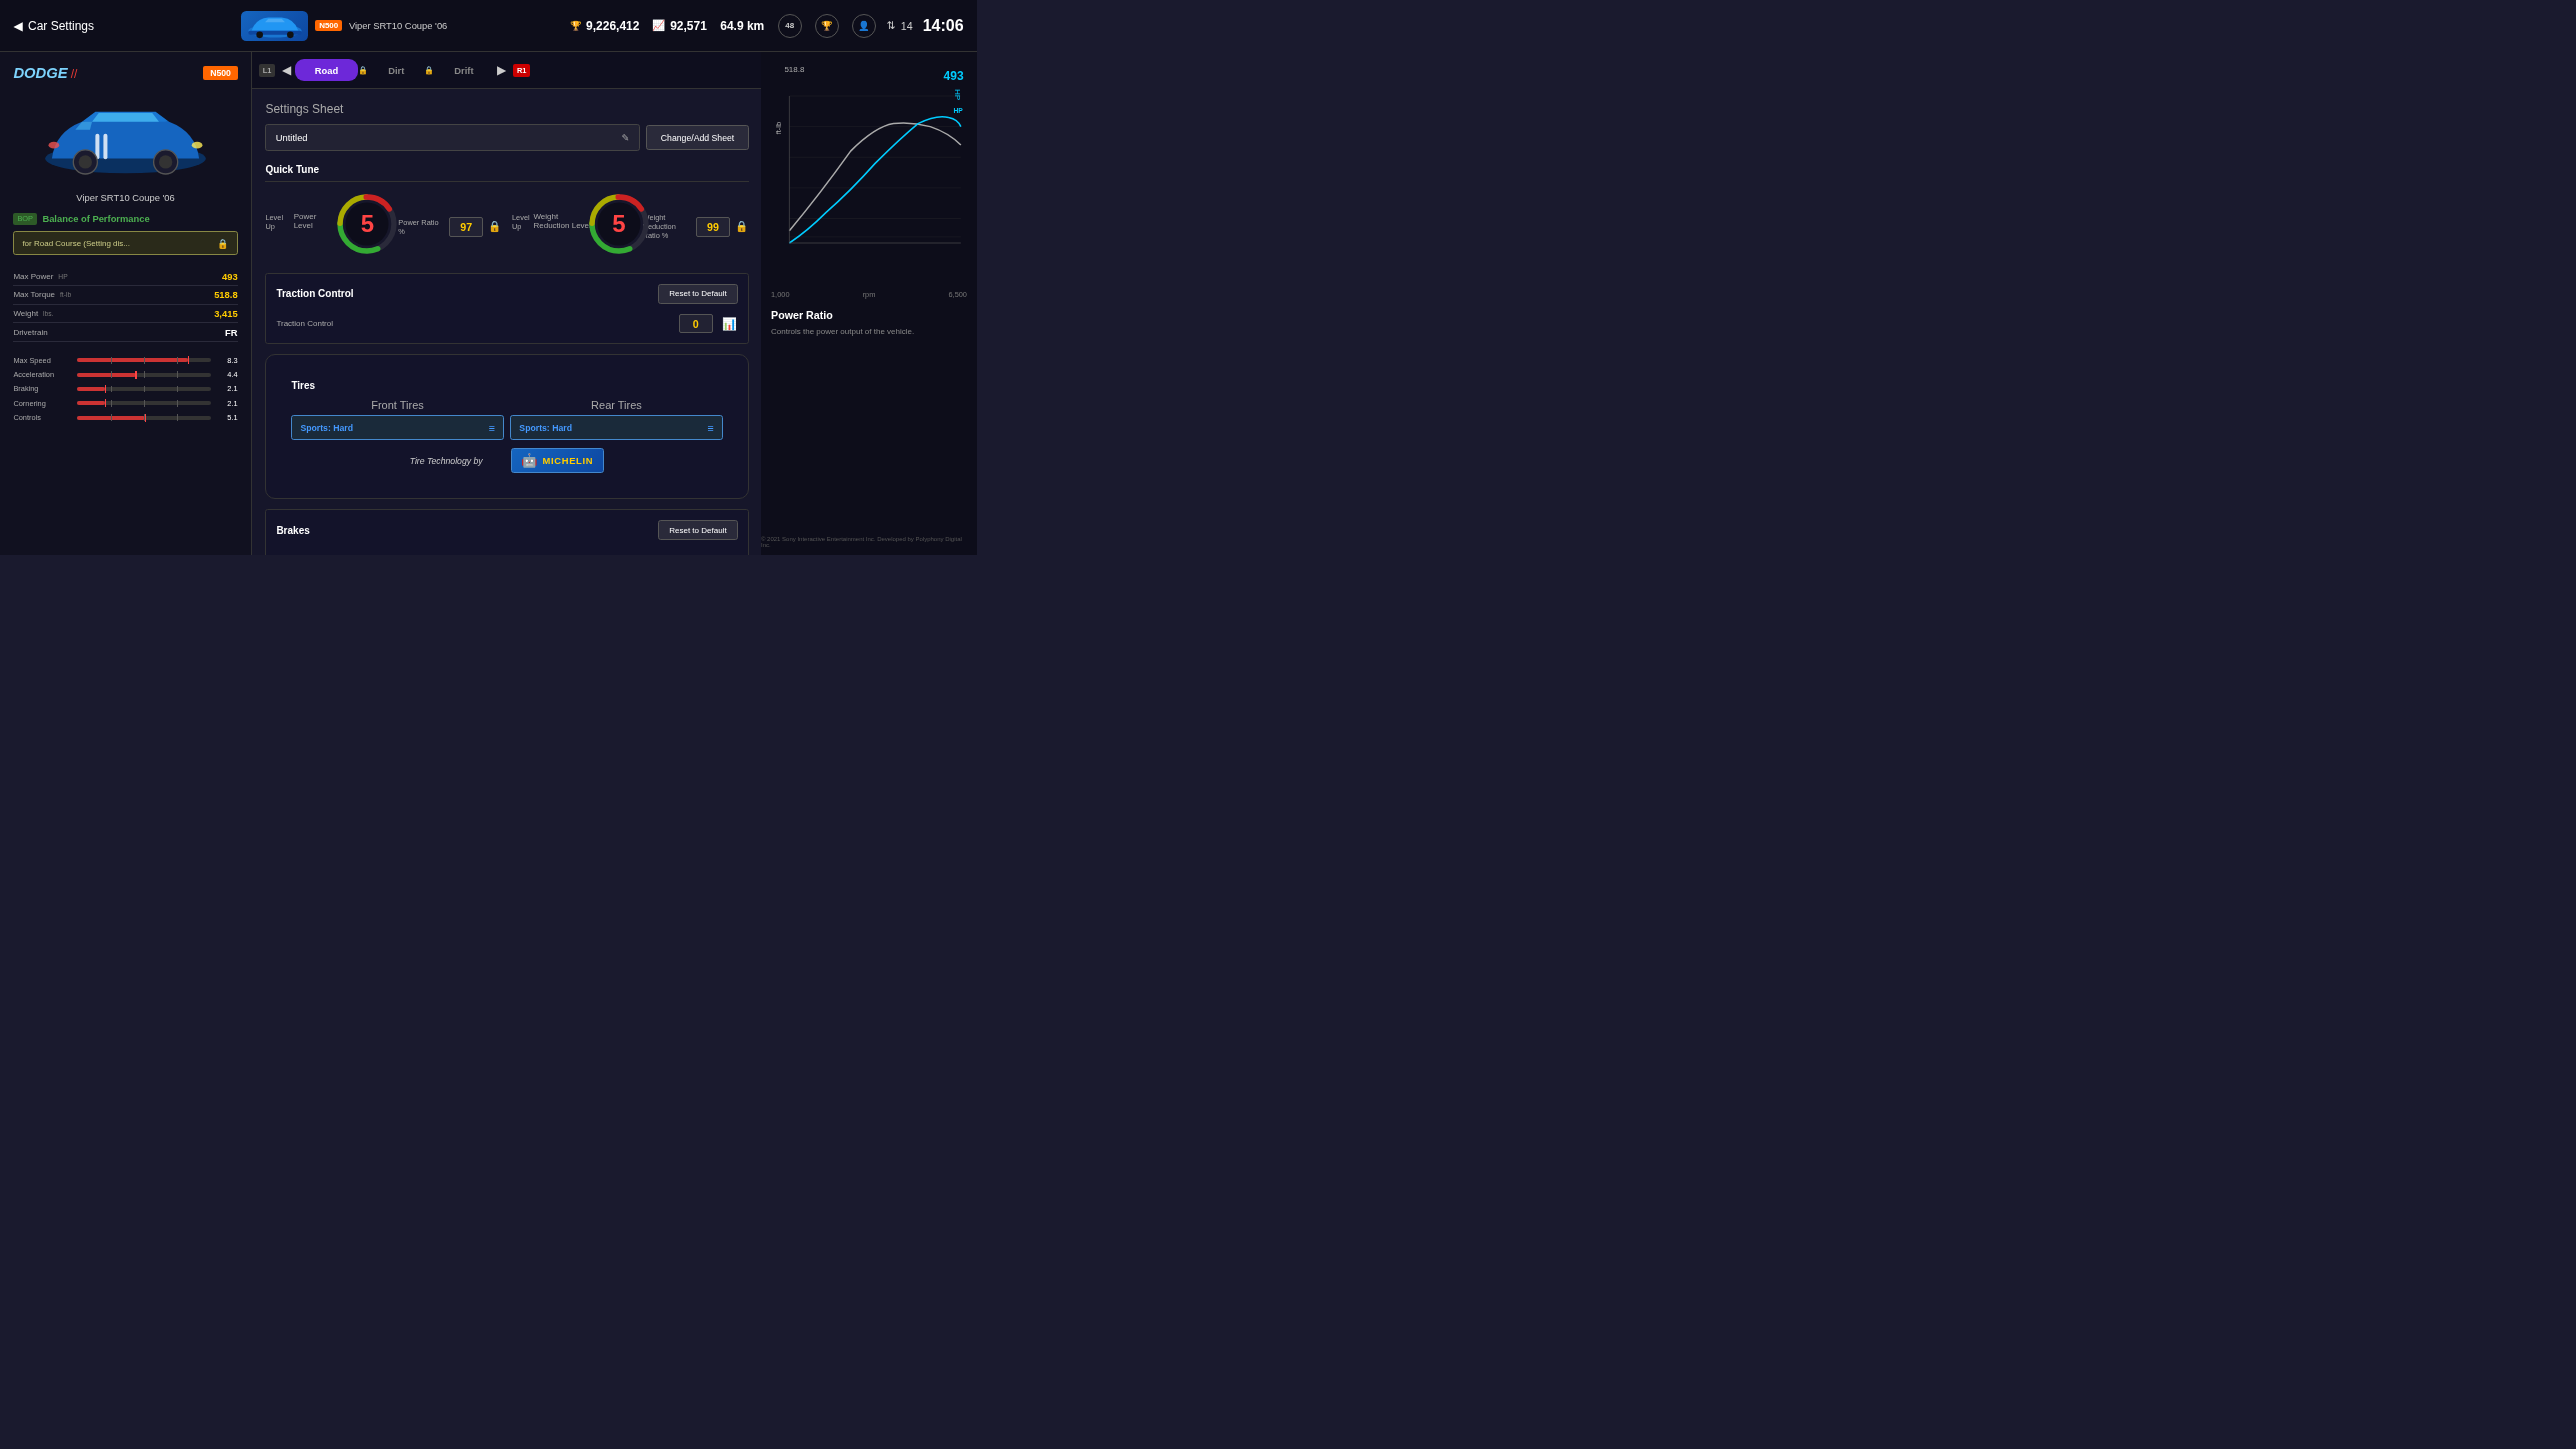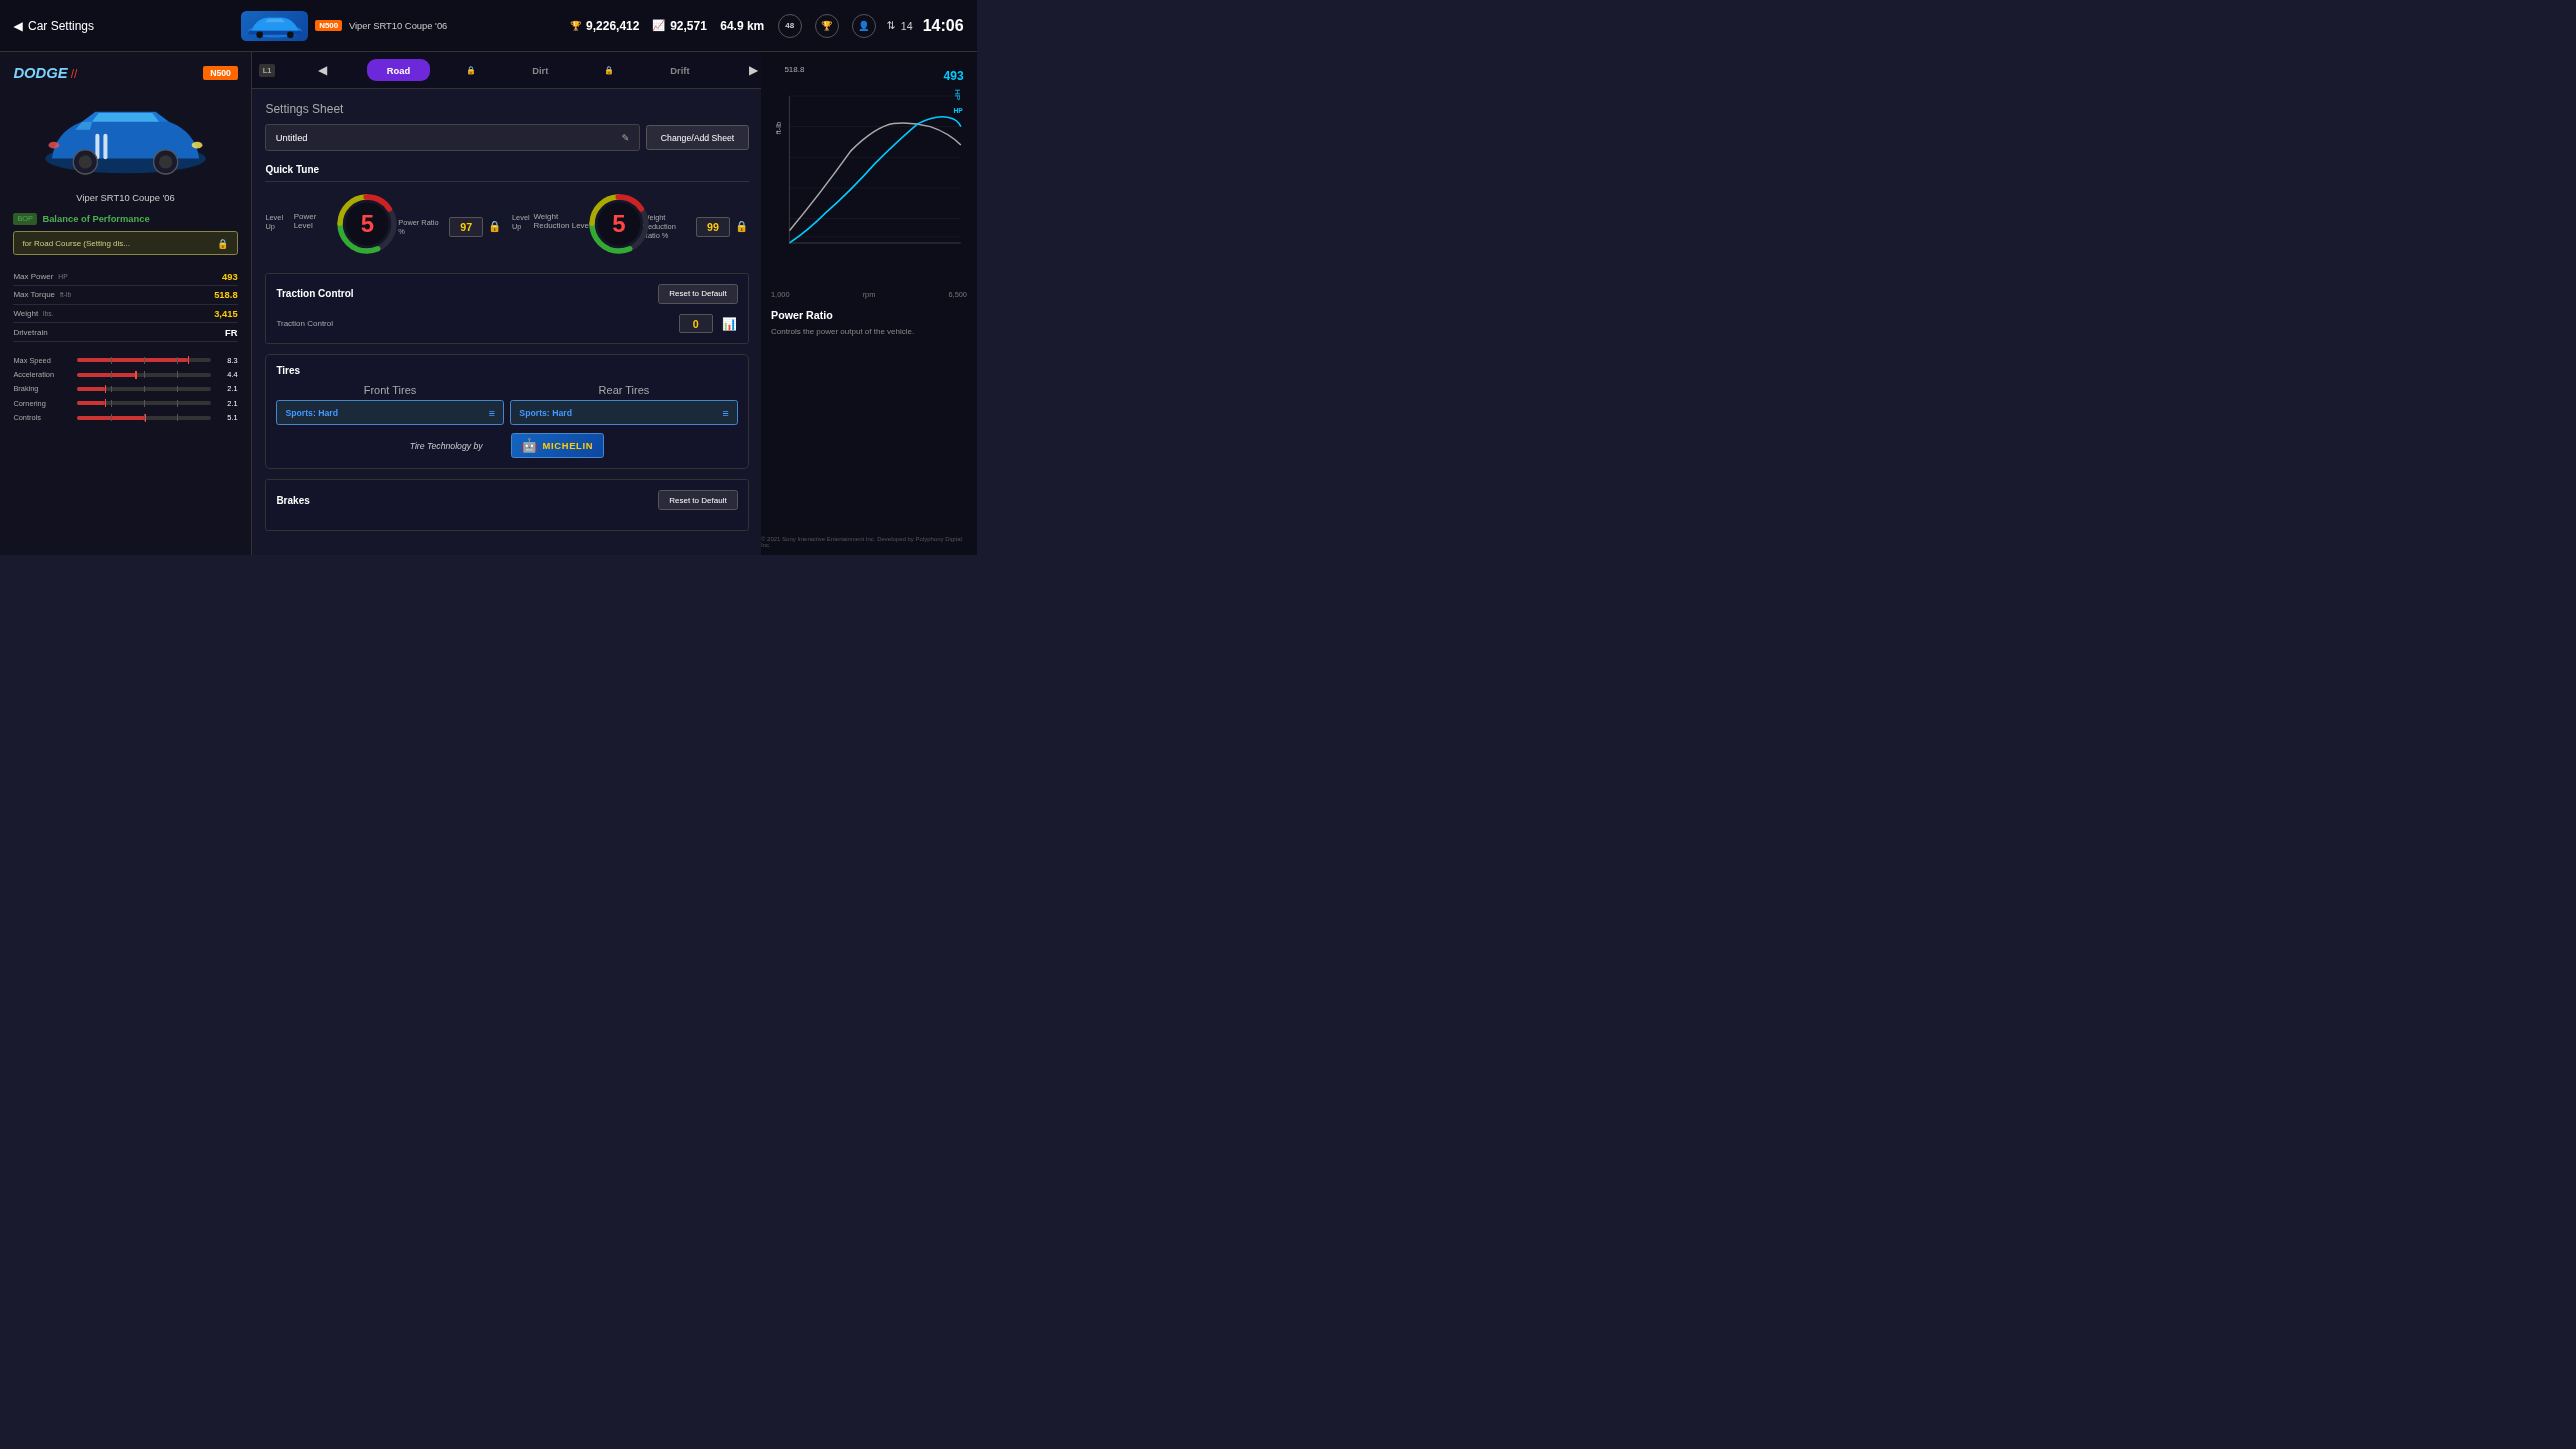--- a/index.html
+++ b/index.html
@@ -170,21 +170,20 @@
       overflow-y: auto;
     }
 
     
     .tabs-bar {
       display: flex; align-items: center;
       background: #0e0e1e;
       padding: 0 6.7px;
       height: 37px;
       border-bottom: 0.7px solid #333;
-      gap: 36px;
     }
     .nav-arrow {
       color: #ccc; font-size: 12px; cursor: pointer;
       padding: 0 3.4px;
     }
     .tab-l1 {
       background: #333; color: #aaa;
       font-size: 7.4px; font-weight: bold;
       padding: 2px 4px; border-radius: 2px;
       margin-right: 3.4px;
@@ -321,22 +320,22 @@
       padding: 2.7px 9.4px;
       font-size: 10.7px; font-weight: bold; color: #ffcc00;
       min-width: 34px; text-align: center;
     }
     .bar-icon { color: #4caf50; font-size: 12px; cursor: pointer; }
 
     
     .tires-section {
       background: #13132a;
       border: 0.7px solid #333;
-      border-radius: 5px;
-      padding: 10px;
+      border-radius: 10px;
+      padding: 25px;
       margin-bottom: 10px;
     }
     .tires-header { font-size: 10px; font-weight: bold; color: #fff; margin-bottom: 8px; }
     .tires-cols {
       display: grid; grid-template-columns: 1fr 1fr;
       gap: 6.7px; margin-bottom: 6.7px;
     }
     .tire-col-header { font-size: 11px; color: #aaa; text-align: center; margin-bottom: 4px; }
     .tire-select {
       background: #1a2a3a;

